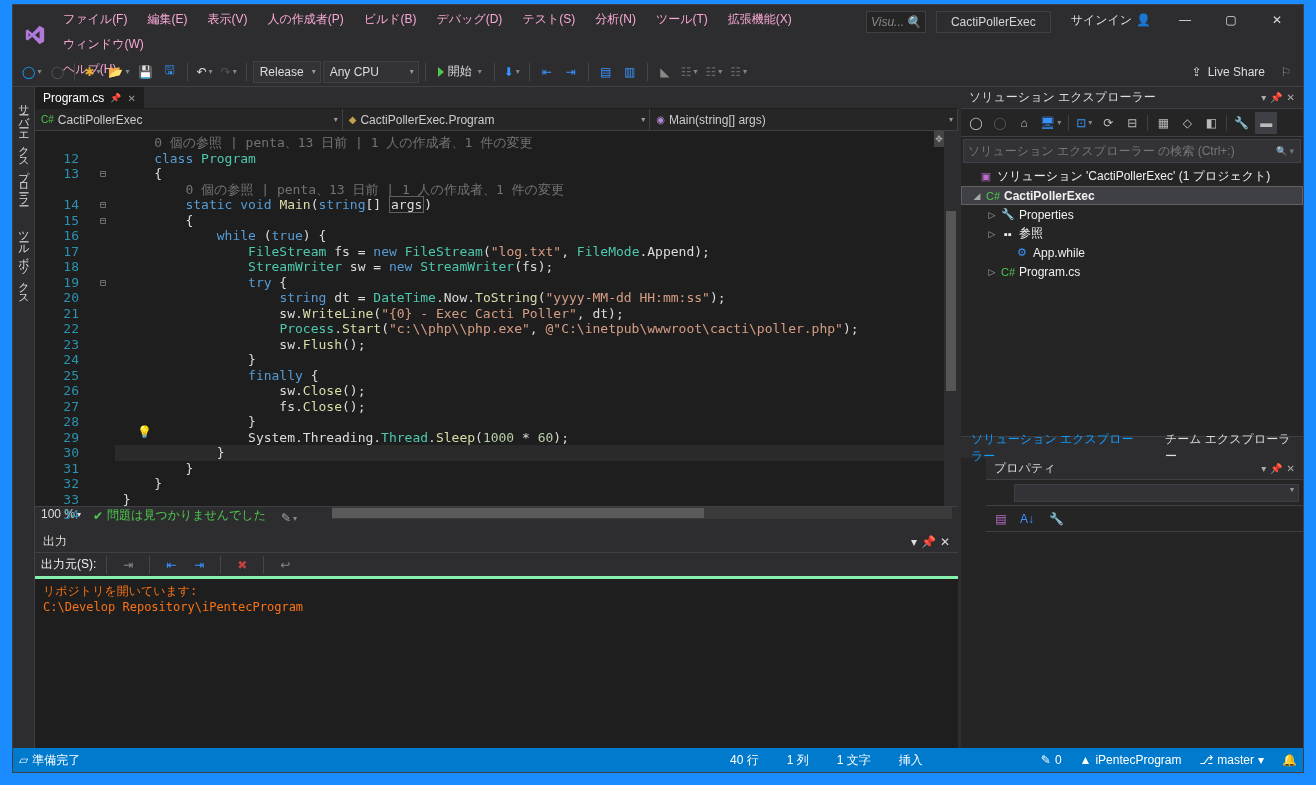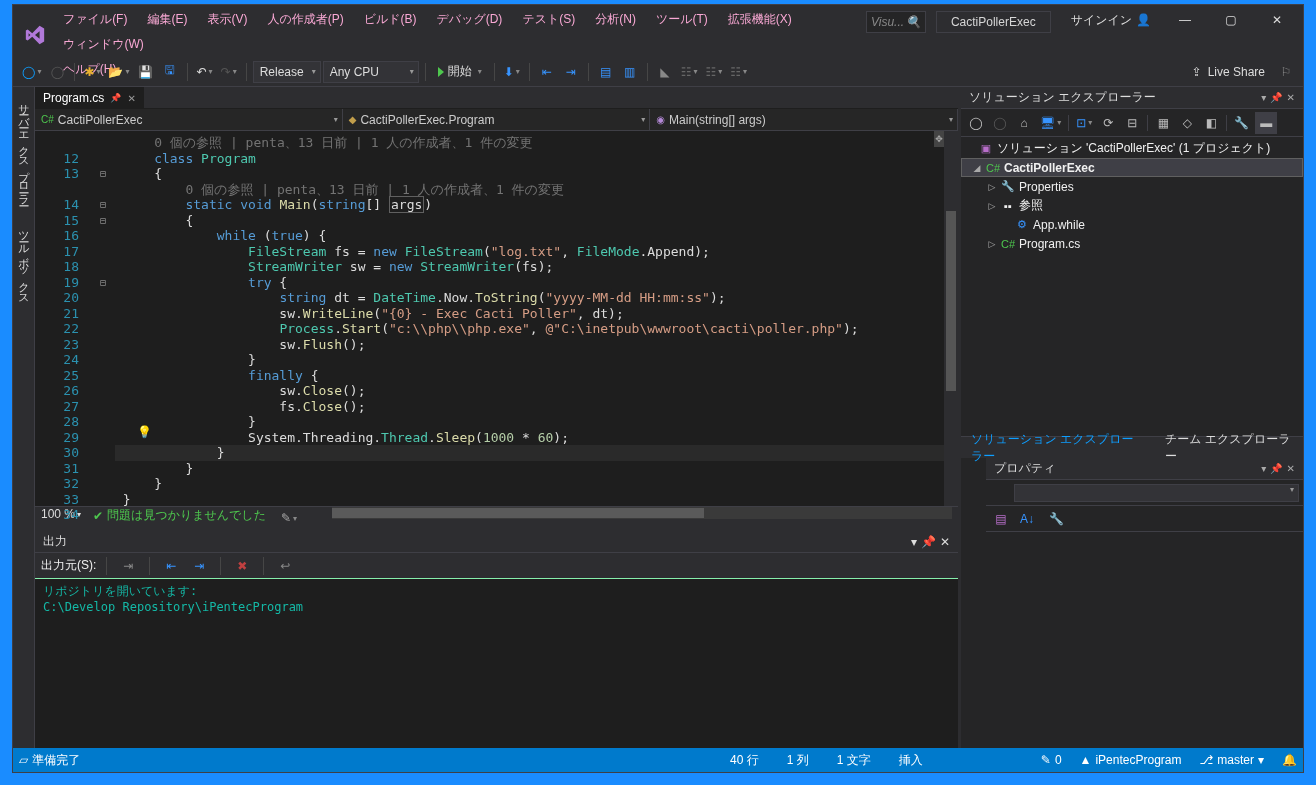--- a/index.html
+++ b/index.html
@@ -73,23 +73,23 @@
 .vscroll .thumb { position:absolute; left:2px; right:2px; background:#555; }
 .splitbar { position:absolute; right:14px; top:0; width:10px; height:16px; background:#444; display:flex; align-items:center; justify-content:center; font-size:9px; color:#aaa; cursor:pointer;}
 .ed-status { display:flex; align-items:flex-start; height:22px; background:#2d2d30; border-top:1px solid #3f3f46; padding:0 6px; gap:12px;}
 .ed-status .zoom { color:#ddd; display:flex; align-items:center; gap:2px;}
 .ed-status .ok { color:#4ec74e; display:flex; align-items:center; gap:4px;}
 .ed-status .hscroll { flex:1; height:12px; background:#3a3a3a; position:relative; margin-left:20px;}
 .ed-status .hscroll .th { position:absolute; top:1px; bottom:1px; left:0; width:60%; background:#5a5a5a;}
 .output { display:flex; flex-direction:column; border-top:3px solid #2d2d30; height:220px;}
 .output .ohdr { display:flex; align-items:center; height:22px; background:#2d2d30; border-bottom:1px solid #3f3f46; padding:0 8px; color:#ddd;}
 .output .ohdr .otr { margin-left:auto; display:flex; gap:4px;}
-.output .otool { display:flex; align-items:center; height:26px; padding:0 6px; gap:6px; border-bottom:1px solid #86efac;}
+.output .otool { display:flex; align-items:center; height:26px; padding:0 6px; gap:6px; border-bottom:3px solid #86efac;}
 .output .otool .combo { min-width:280px;}
-.output .obody { flex:1; background:#1e1e1e; font-family:"MS Gothic",monospace; font-size:12px; color:#14b8a6; padding:4px 8px; white-space:pre; overflow:auto;}
+.output .obody { flex:1; background:#1e1e1e; font-family:"MS Gothic",monospace; font-size:12px; color:#f97316; padding:4px 8px; white-space:pre; overflow:auto;}
 .right { width:345px; display:flex; flex-direction:column; background:#252526; border-left:3px solid #2d2d30;}
 .panel-hdr { display:flex; align-items:center; height:22px; background:#2d2d30; padding:0 8px; color:#ddd; border-bottom:1px solid #3f3f46;}
 .panel-hdr .tr { margin-left:auto; display:flex; gap:4px; font-size:10px; color:#aaa;}
 .panel-tb { display:flex; align-items:center; height:28px; padding:0 4px; gap:2px; border-bottom:1px solid #3f3f46;}
 .panel-tb .tbtn { color:#bbb;}
 .panel-tb .sep { width:1px; height:16px; background:#3f3f46; margin:0 2px;}
 .se-search { display:flex; align-items:center; height:24px; background:#333337; border:1px solid #3f3f46; margin:2px; padding:0 4px; color:#777; position:relative;}
 .se-search::after { content:"🔍▾"; position:absolute; right:4px; font-size:9px; letter-spacing:2px;}
 .tree { flex:1; padding:2px 0; font-size:12px; overflow:auto; background:#252526;}
 .tree .node { display:flex; align-items:center; height:19px; padding-left:4px; gap:4px; cursor:pointer;}
@@ -342,20 +342,21 @@
         <div class="tbtn">⟳</div>
         <div class="tbtn">⊟</div>
         <div class="sep"></div>
         <div class="tbtn">▦</div>
         <div class="tbtn">◇</div>
         <div class="tbtn">◧</div>
         <div class="sep"></div>
         <div class="tbtn">🔧</div>
         <div class="tbtn" style="background:#3f3f46">▬</div>
       </div>
+      <div class="se-search">ソリューション エクスプローラー の検索 (Ctrl+:)</div>
       <div class="tree">
         <div class="node">
             <span class="exp"></span>
             <span class="icn" style="color:#b86eca">▣</span>
             <span>ソリューション 'CactiPollerExec' (1 プロジェクト)</span>
           </div>
         <div class="node sel" style="padding-left:10px">
             <span class="exp">◢</span>
             <span class="icn" style="color:#4ec74e">C#</span>
             <b>CactiPollerExec</b>

